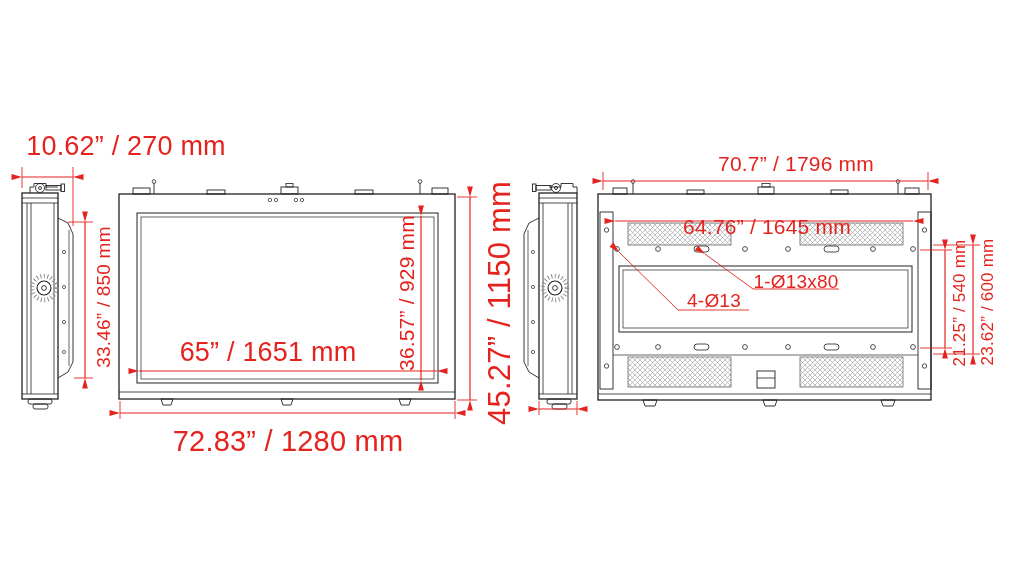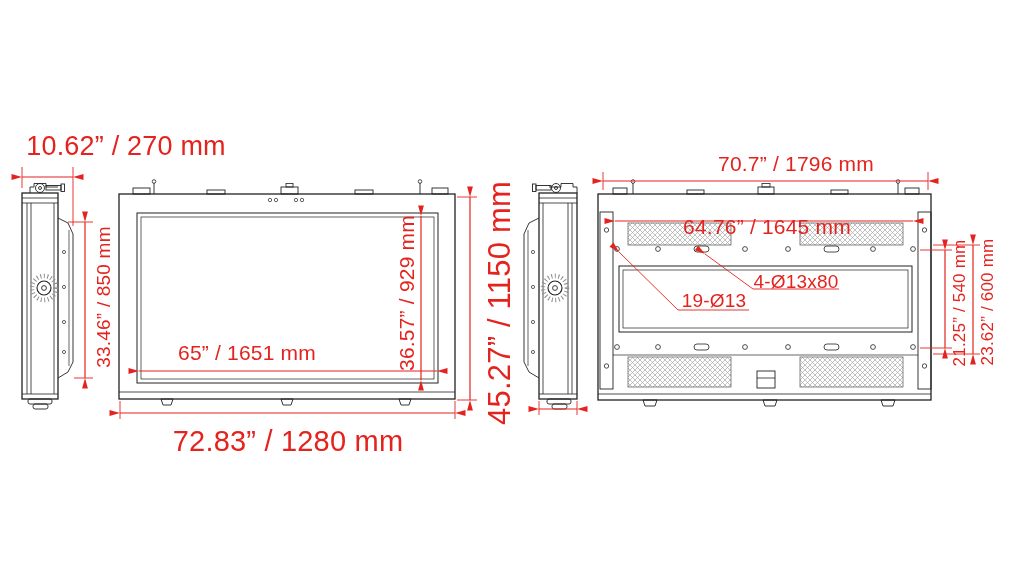--- a/index.html
+++ b/index.html
@@ -229,34 +229,34 @@
     <line x1="933" y1="245" x2="980" y2="245" stroke-width="0.9"></line>
     <line x1="933" y1="354" x2="980" y2="354" stroke-width="0.9"></line>
     <line x1="973" y1="245" x2="973" y2="354" marker-start="url(#ah)" marker-end="url(#ah)"></line>
   </g>
 </svg>
 
   <div class="dim" style="left:126px;top:146px;font-size:27px;">10.62” / 270 mm</div>
 
   <div class="dim v" style="left:103px;top:297px;font-size:19px;">33.46” / 850 mm</div>
 
-  <div class="dim" style="left:247px;top:352px;font-size:21px;">65” / 1651 mm</div>
+  <div class="dim" style="left:268px;top:352px;font-size:27px;">65” / 1651 mm</div>
 
   <div class="dim v" style="left:406px;top:293px;font-size:21px;">36.57” / 929 mm</div>
 
   <div class="dim v" style="left:499px;top:303px;font-size:31px;">45.27” / 1150 mm</div>
 
   <div class="dim" style="left:288px;top:441px;font-size:29px;">72.83” / 1280 mm</div>
 
 
   <div class="dim" style="left:796px;top:163px;font-size:21px;">70.7” / 1796 mm</div>
 
   <div class="dim" style="left:767px;top:206px;font-size:21px;margin-top:20px;">64.76” / 1645 mm</div>
 
-  <div class="dim" style="left:796px;top:281px;font-size:19px;">4-Ø13x80</div>
-
-  <div class="dim" style="left:714px;top:300px;font-size:19px;">19-Ø13</div>
+  <div class="dim" style="left:796px;top:281px;font-size:19px;">1-Ø13x80</div>
+
+  <div class="dim" style="left:714px;top:300px;font-size:19px;">4-Ø13</div>
 
   <div class="dim v" style="left:959px;top:303px;font-size:17px;">21.25” / 540 mm</div>
 
   <div class="dim v" style="left:987px;top:302px;font-size:17px;">23.62” / 600 mm</div>
 
 </div>
 
 </body></html>

